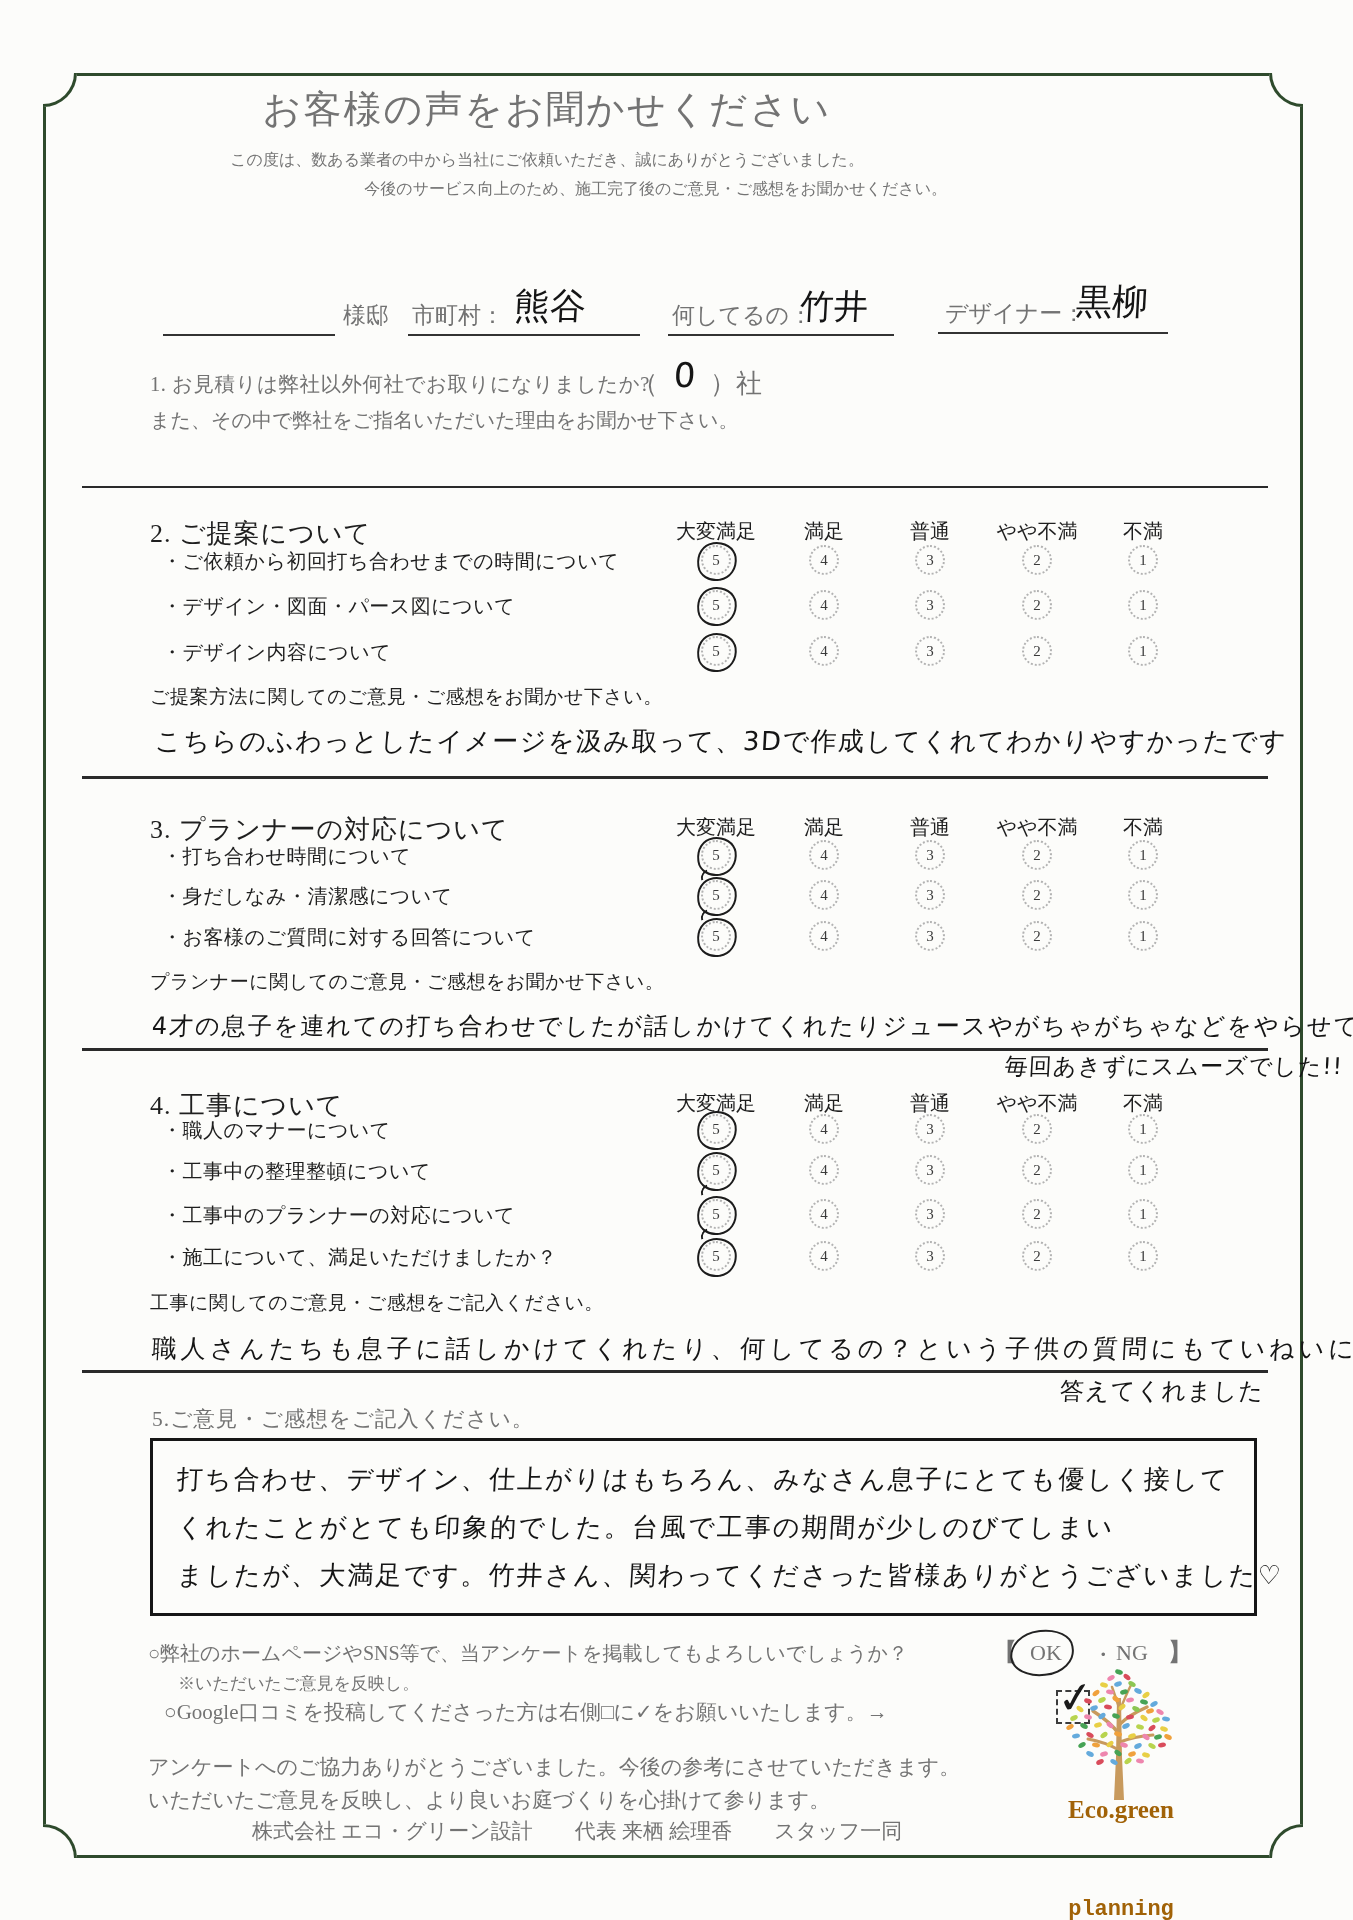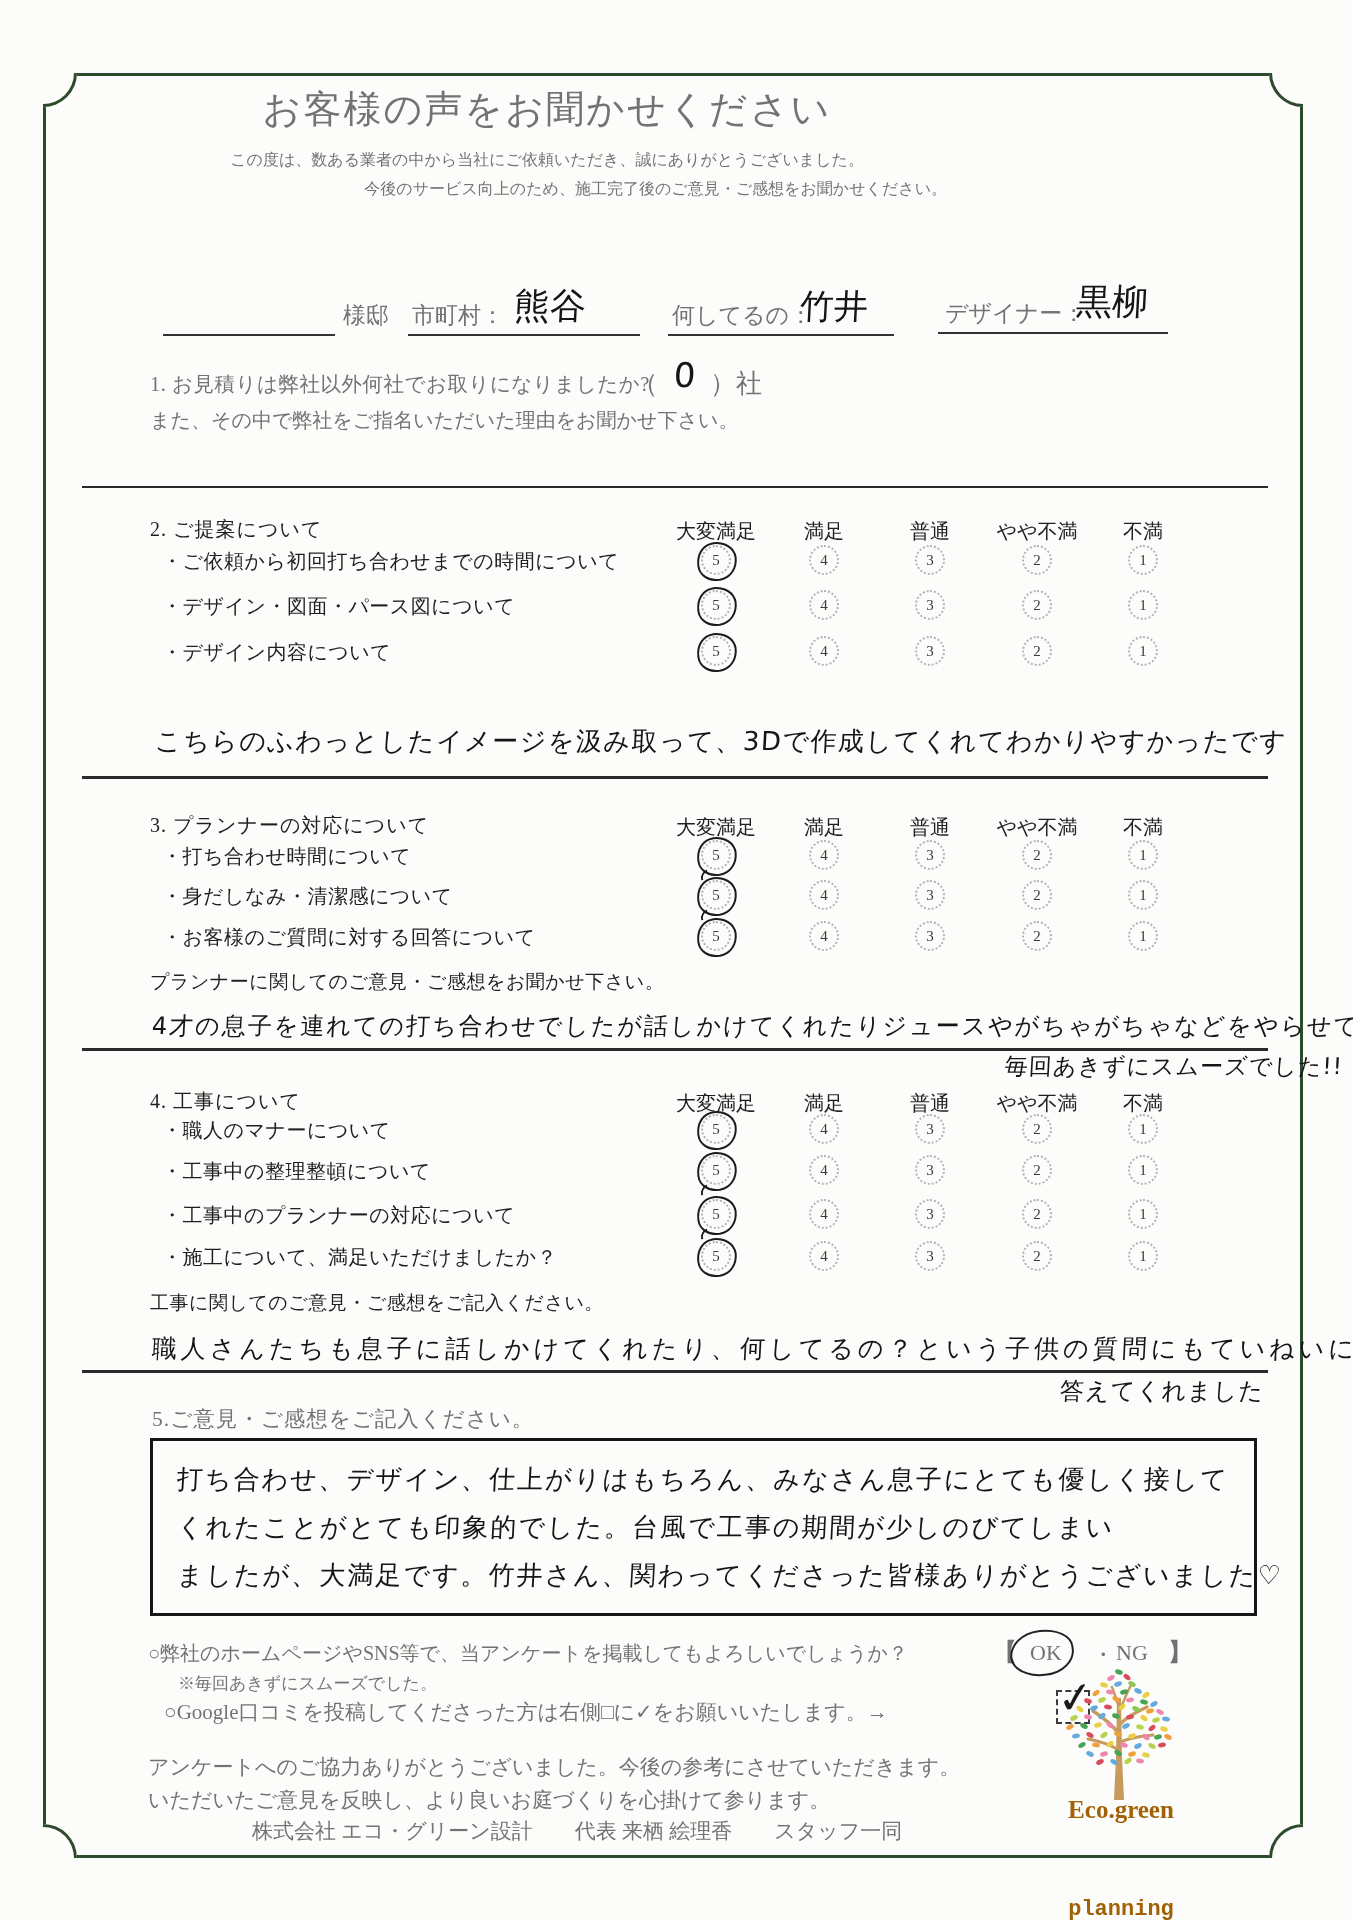--- a/index.html
+++ b/index.html
@@ -13,21 +13,21 @@
   .fline { position:absolute; background:#2e4a2c; }
   .fcorner { position:absolute; width:34px; height:34px; border:0 solid #2e4a2c; }
   .fc-tl { left:43px;  top:73px;   border-right-width:3px; border-bottom-width:3px; border-bottom-right-radius:100%; }
   .fc-tr { left:1269px;top:73px;   border-left-width:3px;  border-bottom-width:3px; border-bottom-left-radius:100%; }
   .fc-bl { left:43px;  top:1824px; border-right-width:3px; border-top-width:3px;    border-top-right-radius:100%; }
   .fc-br { left:1269px;top:1824px; border-left-width:3px;  border-top-width:3px;    border-top-left-radius:100%; }
   .rule { position:absolute; left:82px; width:1186px; height:0; border-top:2px solid #2a2a2a; }
   .uline { position:absolute; height:0; border-top:2px solid #333; }
   .qrow { position:absolute; left:0; width:1353px; height:34px; }
   .rlabel { position:absolute; left:162px; top:0; font-size:20px; letter-spacing:.5px; }
-  .qtitle { position:absolute; left:150px; top:0; font-size:20px; letter-spacing:1px; }
+  .qtitle { position:absolute; left:150px; top:0; font-size:26px; letter-spacing:1px; }
   .shead { position:absolute; top:2px; font-size:20px; text-align:center; }
   .colA { left:666px; width:100px; } .colB { left:794px; width:60px; } .colC { left:900px; width:60px; }
   .colD { left:992px; width:90px; }  .colE { left:1113px; width:60px; }
   .circ { position:absolute; top:-3px; width:30px; height:30px; border:2px dotted #b3b3b3; border-radius:50%;
           text-align:center; }
   .circ .num { display:block; line-height:27px; font-size:15px; color:#3a3a3a; font-family:"Liberation Serif",serif; }
   .p5 { left:701px; } .p4 { left:809px; } .p3 { left:915px; } .p2 { left:1022px; } .p1 { left:1128px; }
   .ring { position:absolute; left:-6px; top:-5px; width:40px; height:39px; border:2.6px solid #1c1c1c;
           border-radius:46% 54% 50% 50% / 54% 46% 56% 44%; transform:rotate(-8deg); }
   .ring.tail::after { content:''; position:absolute; left:-1px; bottom:-11px; width:13px; height:13px;
@@ -140,20 +140,21 @@
     <span class="circ p3">
         <span class="num">3</span>
       </span>
     <span class="circ p2">
         <span class="num">2</span>
       </span>
     <span class="circ p1">
         <span class="num">1</span>
       </span>
   </div>
+  <span class="abs prompt" style="top:684px;">ご提案方法に関してのご意見・ご感想をお聞かせ下さい。</span>
   <span class="abs hand" style="left:155px;top:724px;font-size:26px;letter-spacing:1.5px;">こちらのふわっとしたイメージを汲み取って、3Dで作成してくれてわかりやすかったです</span>
   <div class="rule" style="top:776px;border-top-width:3px;"></div>
 
   <div class="qrow" style="top:812px;">
     <span class="qtitle">3. プランナーの対応について</span>
     <span class="shead colA">大変満足</span>
     <span class="shead colB">満足</span>
     <span class="shead colC">普通</span>
     <span class="shead colD">やや不満</span>
     <span class="shead colE">不満</span>
@@ -316,21 +317,21 @@
     <div class="hand hl">ましたが、大満足です。竹井さん、関わってくださった皆様ありがとうございました♡</div>
   </div>
 
   <span class="abs print" style="left:148px;top:1640px;font-size:20px;">○弊社のホームページやSNS等で、当アンケートを掲載してもよろしいでしょうか？</span>
   <span class="abs print" style="left:993px;top:1636px;font-size:24px;font-weight:bold;">【</span>
   <span class="abs print" style="left:1030px;top:1640px;font-size:22px;">OK</span>
   <span class="okring"></span>
   <span class="abs print" style="left:1092px;top:1640px;font-size:22px;">・</span>
   <span class="abs print" style="left:1116px;top:1640px;font-size:22px;">NG</span>
   <span class="abs print" style="left:1168px;top:1636px;font-size:24px;font-weight:bold;">】</span>
-  <span class="abs print" style="left:178px;top:1672px;font-size:17px;">※毎回あきずにスムーズでした。</span>
+  <span class="abs print" style="left:178px;top:1672px;font-size:17px;">※いただいたご意見を反映し。</span>
   <span class="abs print" style="left:164px;top:1698px;font-size:21px;">○Google口コミを投稿してくださった方は右側□に✓をお願いいたします。→</span>
   <span class="gcheckbox"></span>
   <span class="gcheck">✓</span>
   <span class="abs print" style="left:148px;top:1753px;font-size:21px;">アンケートへのご協力ありがとうございました。今後の参考にさせていただきます。</span>
   <span class="abs print" style="left:148px;top:1786px;font-size:21px;">いただいたご意見を反映し、より良いお庭づくりを心掛けて参ります。</span>
   <span class="abs print" style="left:252px;top:1817px;font-size:21px;">株式会社 エコ・グリーン設計　　代表 来栖 絵理香　　スタッフ一同</span>
 
   <svg class="abs" style="left:1062px;top:1662px;" width="112" height="138" viewBox="0 0 112 138">
     <path d="M52 138 h10 L60 95 L59 36 h-4 L54 95 Z" fill="#c89a5d"></path>
     <g stroke="#c89a5d" fill="none" stroke-linecap="round">

